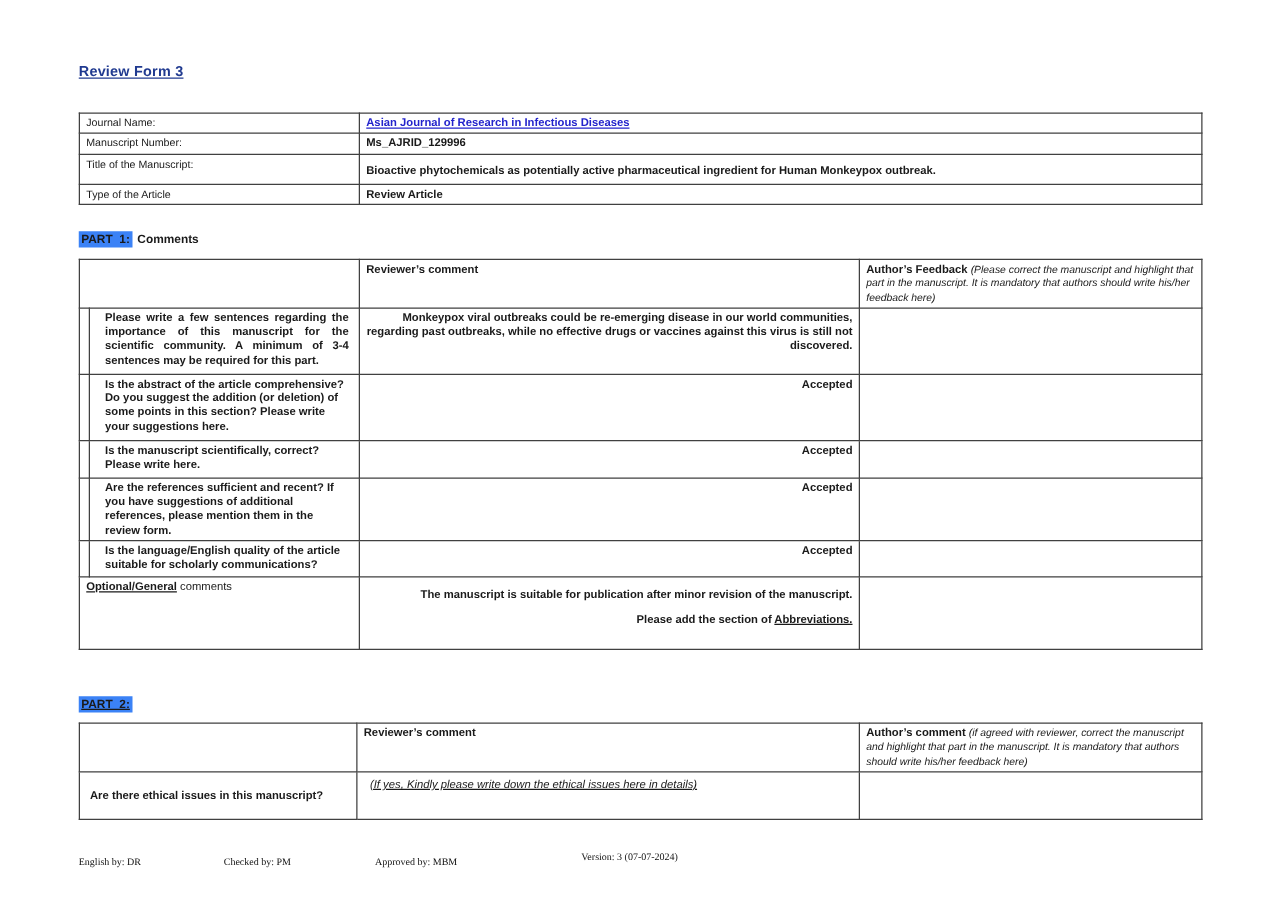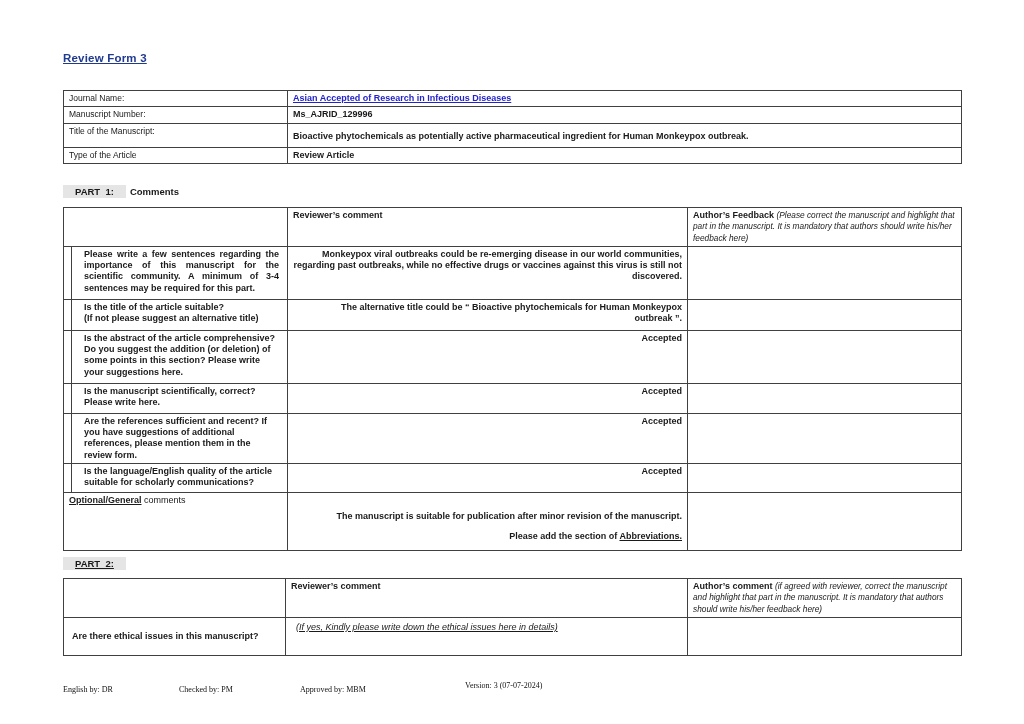--- a/index.html
+++ b/index.html
@@ -30,31 +30,31 @@
   .prelines { white-space:pre-line; }
 
   
   .info-label { font-size:8.5px; padding-top:2px; }
   .info-value { font-weight:bold; }
   .journal-link { color:#2323cc; font-weight:bold; text-decoration:underline; }
   .title-value-cell { vertical-align:bottom; padding-bottom:4px; }
 
   
   .part-heading { font-size:9.5px; font-weight:bold; }
-  .hl { background:#e5e5e5; white-space:pre; padding:1px 12px; }
+  .hl { background:#3b82f6; white-space:pre; padding:1px 2px; }
   .hl-u { text-decoration:underline; }
   .heading-rest { margin-left:4px; }
 
   
   .qcell { font-weight:bold; padding-left:12px; padding-right:8px; }
   .ccell { font-weight:bold;text-align:right; }
   .indent { padding-left:18px; }
   .author-note { font-size:8.3px; font-style:italic; font-weight:normal; }
   .colhead { font-weight:bold; }
-  .opt-comment p { margin:16px 0 0 0; }
+  .opt-comment p { margin:6px 0 0 0; }
   .opt-comment .gap { margin-top:9px; }
   .ethics-q { vertical-align:middle; font-weight:bold; padding-left:8px; }
   .ethics-c { font-style:italic; text-decoration:underline; padding-left:10px; padding-top:4px; }
 
   
   .footer-item {
     font-family:"Liberation Serif", serif; font-size:8px; color:#111;
   }
 </style>
 </head>
@@ -63,21 +63,21 @@
 <div class="abs doc-title" style="left:63px; top:52px;">Review Form 3</div>
 
 <table class="abs" style="left:63px; top:90px; width:898px;">
   <colgroup>
       <col style="width:224px">
       <col style="width:674px">
     </colgroup>
   <tbody>
       <tr style="height:14px">
     <td class="info-label">Journal Name:</td>
-    <td class="info-value"><span class="journal-link">Asian Accepted of Research in Infectious Diseases</span></td>
+    <td class="info-value"><span class="journal-link">Asian Journal of Research in Infectious Diseases</span></td>
   </tr>
   <tr style="height:14px">
     <td class="info-label">Manuscript Number:</td>
     <td class="info-value">Ms_AJRID_129996</td>
   </tr>
   <tr style="height:24px">
     <td class="info-label">Title of the Manuscript:</td>
     <td class="info-value title-value-cell">Bioactive phytochemicals as potentially active pharmaceutical ingredient for Human Monkeypox outbreak.</td>
   </tr>
   <tr style="height:16px">
@@ -105,27 +105,20 @@
     <td><span class="b">Author’s Feedback </span><span class="author-note">(Please correct the manuscript and highlight that part in the manuscript. It is mandatory that authors should write his/her feedback here)</span></td>
   </tr>
 
   <tr style="height:53px">
     <td></td>
     <td class="qcell just prelines">Please write a few sentences regarding the importance of this manuscript for the scientific community. A minimum of 3-4 sentences may be required for this part.</td>
     <td class="ccell just">Monkeypox viral outbreaks could be re-emerging disease in our world communities, regarding past outbreaks, while no effective drugs or vaccines against this virus is still not discovered.</td>
     <td></td>
   </tr>
 
-  <tr style="height:31px">
-    <td></td>
-    <td class="qcell prelines">Is the title of the article suitable?
-(If not please suggest an alternative title)</td>
-    <td class="ccell just indent">The alternative title could be “ Bioactive phytochemicals for Human Monkeypox outbreak ”.</td>
-    <td></td>
-  </tr>
 
   <tr style="height:53px">
     <td></td>
     <td class="qcell prelines">Is the abstract of the article comprehensive? Do you suggest the addition (or deletion) of some points in this section? Please write your suggestions here.</td>
     <td class="ccell indent">Accepted</td>
     <td></td>
   </tr>
 
   <tr style="height:30px">
     <td></td>

